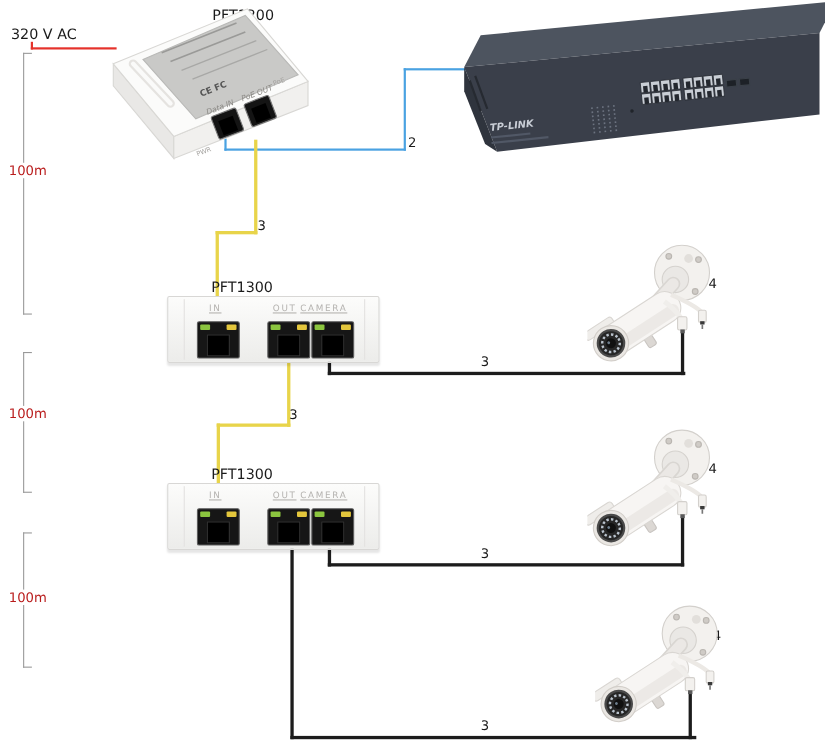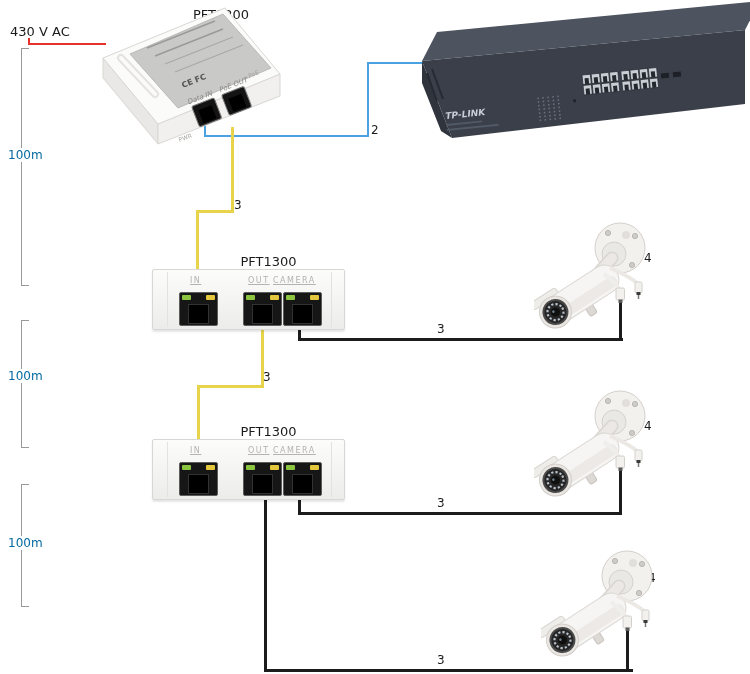--- a/index.html
+++ b/index.html
@@ -6,24 +6,24 @@
   .canvas{position:relative;width:750px;height:674px;background:#ffffff;
           font-family:"DejaVu Sans",sans-serif;color:#1a1a1a;overflow:hidden;}
   .seg{position:absolute;}
   .c-red{background:#e5322b;}
   .c-blue{background:#4aa2e2;}
   .c-yellow{background:#e8d44a;}
   .c-black{background:#1c1c1c;}
   .lbl{position:absolute;font-size:13px;white-space:nowrap;}
   .num{position:absolute;font-size:12px;white-space:nowrap;}
   .bracket{position:absolute;width:7px;border:1px solid #999;border-right:none;}
-  .dist{position:absolute;left:6px;font-size:12px;background:#fff;padding:0 2px;color:#0369a1;}
+  .dist{position:absolute;left:6px;font-size:12px;background:#fff;padding:0 2px;color:#b91c1c;}
   
   .pft{position:absolute;width:193px;}
-  .pft-title{width:153px;padding-left:40px;height:14px;font-size:13px;text-align:center;}
+  .pft-title{width:153px;padding-left:40px;height:14px;font-size:13px;text-align:left;}
   .pft-body{position:relative;width:191px;height:59px;margin-top:1px;
             background:linear-gradient(180deg,#fcfcfb,#ececea);
             border:1px solid #d8d7d5;border-radius:2px;box-shadow:0 2px 2px rgba(0,0,0,.10);}
   .seam{position:absolute;top:2px;bottom:2px;width:1px;background:#e3e2e0;}
   .plabel{position:absolute;top:6px;font-size:8px;letter-spacing:1.5px;color:#b5b3b0;text-decoration:underline;}
   .port{position:absolute;top:22px;width:37px;height:32px;background:#161616;
         border:1px solid #5c5c5c;border-radius:2px;}
   .led{position:absolute;top:2px;width:9px;height:5px;border-radius:1px;}
   .led-g{left:2px;background:#8bc53f;}
   .led-y{right:2px;background:#e3c63c;}
@@ -103,21 +103,21 @@
   <div class="seg c-black" style="left:264px;top:669px;width:369px;height:3px;"></div>
   <div class="seg c-black" style="left:626px;top:629px;width:3px;height:43px;"></div>
 
   <div class="bracket" style="left:21px;top:48px;height:236px;"></div>
   <div class="bracket" style="left:21px;top:320px;height:126px;"></div>
   <div class="bracket" style="left:21px;top:484px;height:121px;"></div>
   <span class="dist" style="top:148px;">100m</span>
   <span class="dist" style="top:369px;">100m</span>
   <span class="dist" style="top:536px;">100m</span>
 
-  <span class="lbl" style="left:10px;top:24px;">430 V AC</span>
+  <span class="lbl" style="left:10px;top:24px;">320 V AC</span>
   <span class="lbl" style="left:193px;top:7px;">PFT1200</span>
   <span class="num" style="left:594px;top:104px;">1</span>
   <span class="num" style="left:371px;top:123px;">2</span>
   <span class="num" style="left:234px;top:198px;">3</span>
   <span class="num" style="left:437px;top:322px;">3</span>
   <span class="num" style="left:263px;top:370px;">3</span>
   <span class="num" style="left:437px;top:496px;">3</span>
   <span class="num" style="left:437px;top:653px;">3</span>
   <span class="num" style="left:644px;top:251px;">4</span>
   <span class="num" style="left:644px;top:419px;">4</span>

